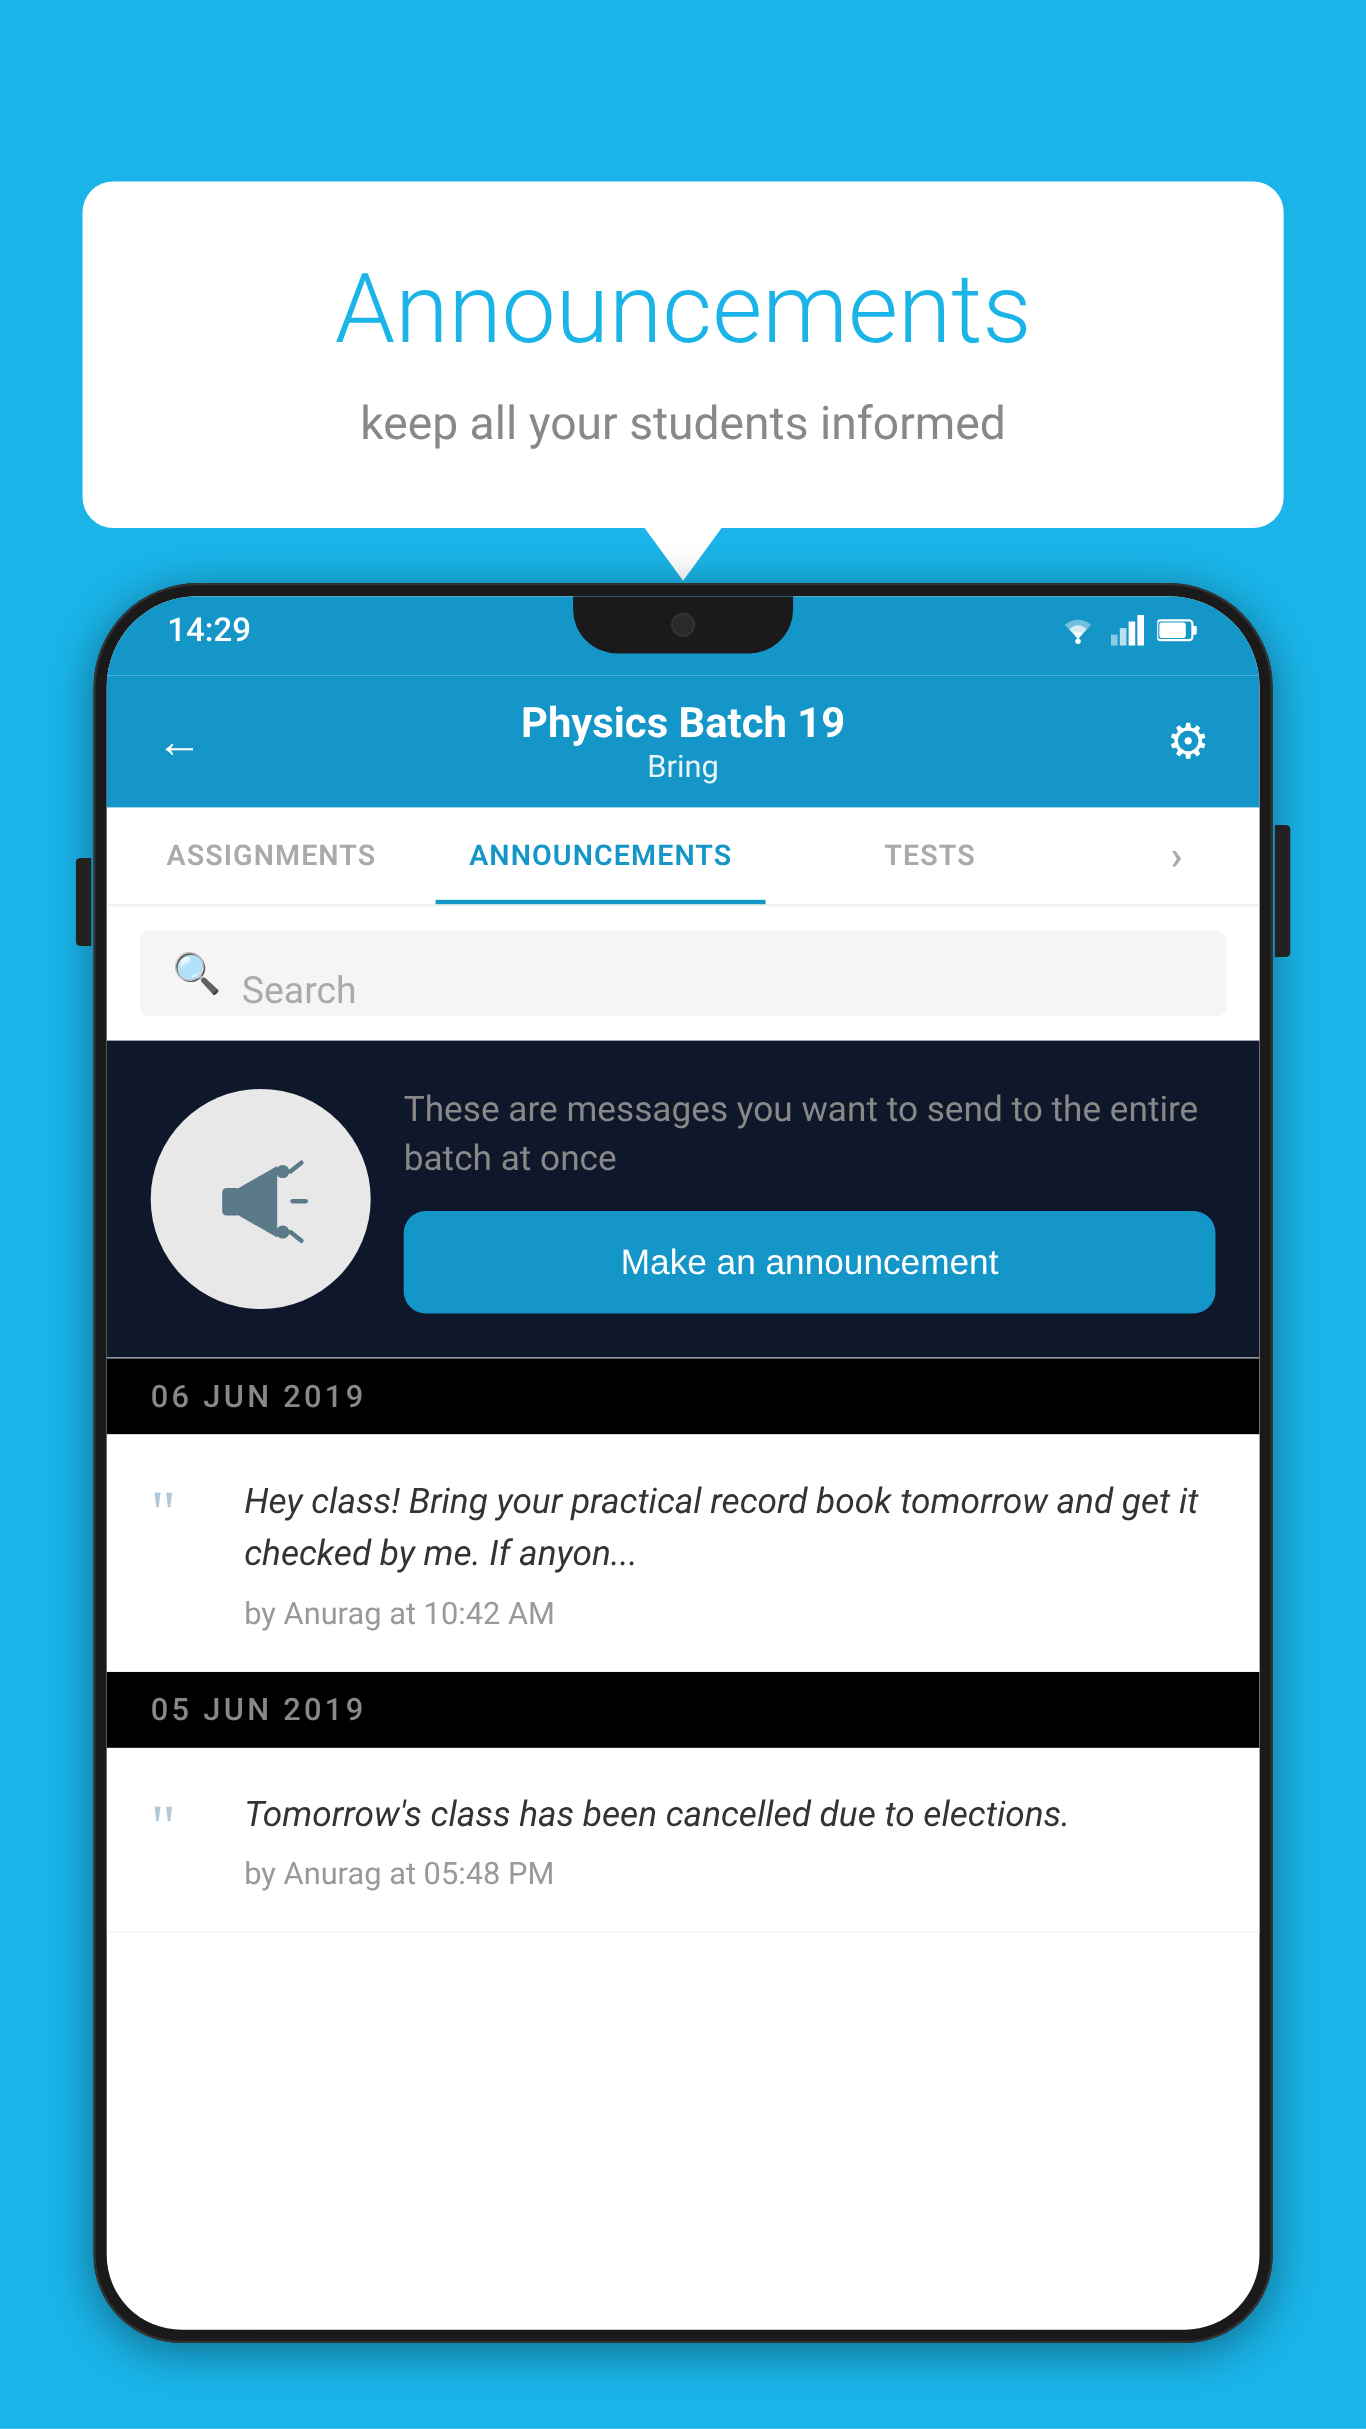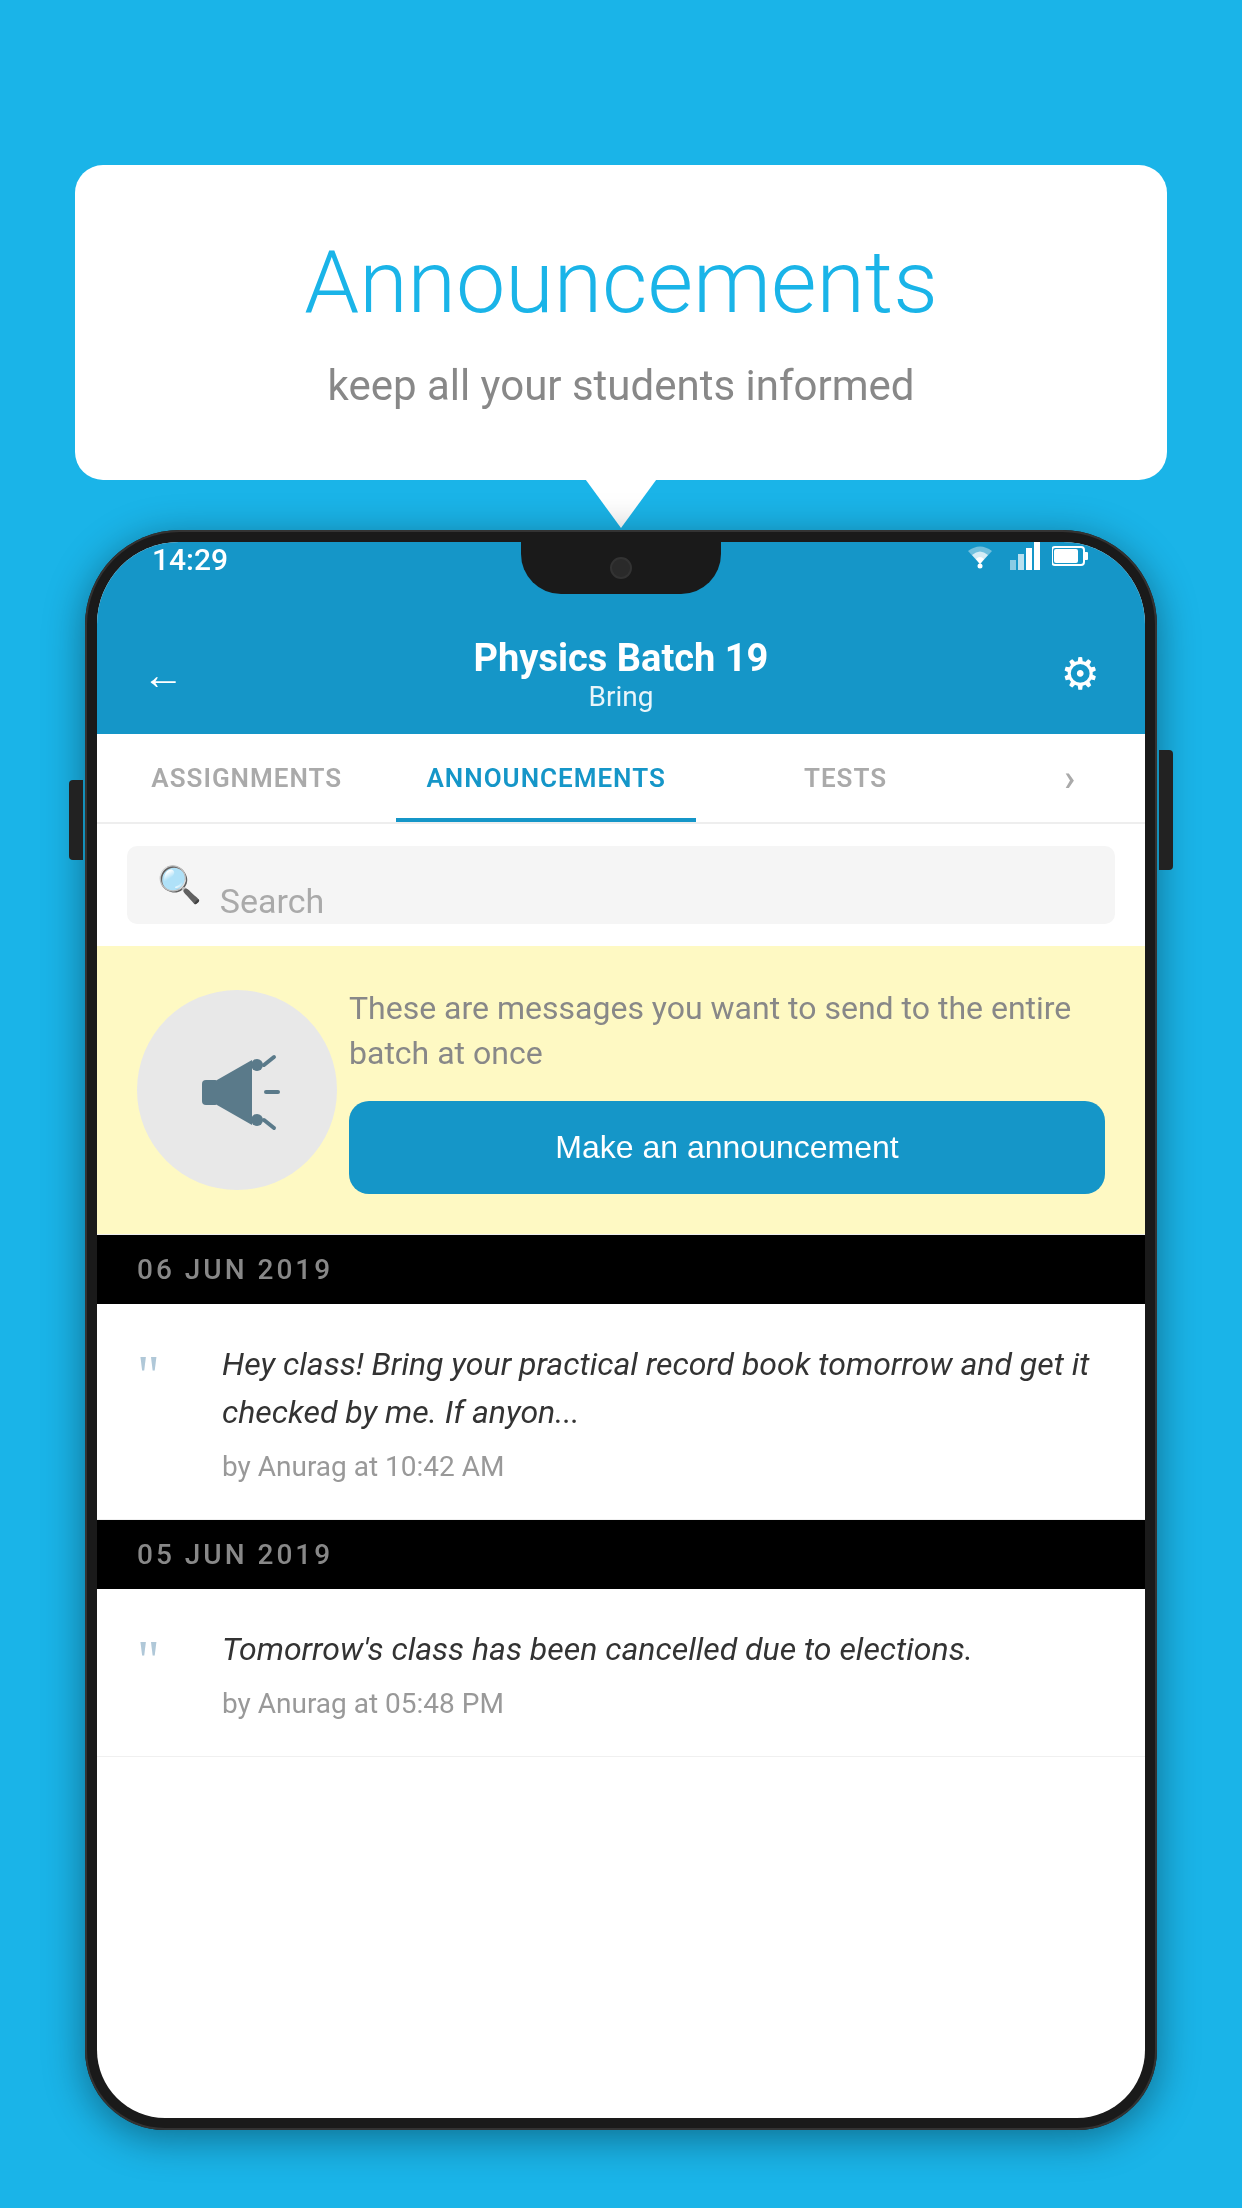--- a/index.html
+++ b/index.html
@@ -132,21 +132,21 @@
       background: #2a2a2a;
       border-radius: 50%;
       border: 2px solid #333;
     }
 
     
     .status-bar {
       background: #1596c8;
       height: 72px;
       display: flex;
-      align-items: flex-start;
+      align-items: center;
       padding: 0 55px 10px;
       position: relative;
       z-index: 10;
     }
 
     .status-time {
       color: white;
       font-size: 30px;
       font-weight: 500;
     }
@@ -259,25 +259,25 @@
     }
 
     .search-text {
       color: #aaa;
       font-size: 34px;
       margin-top: 32px;
     }
 
     
     .announcement-promo {
-      background: #fef9c3;
+      background: #0f172a;
       display: flex;
       align-items: center;
       padding: 40px 40px;
-      gap: 12px;
+      gap: 30px;
       border-bottom: 1px solid #eee;
     }
 
     .promo-icon-circle {
       width: 200px;
       height: 200px;
       min-width: 200px;
       background: #e8e8e8;
       border-radius: 50%;
       display: flex;

